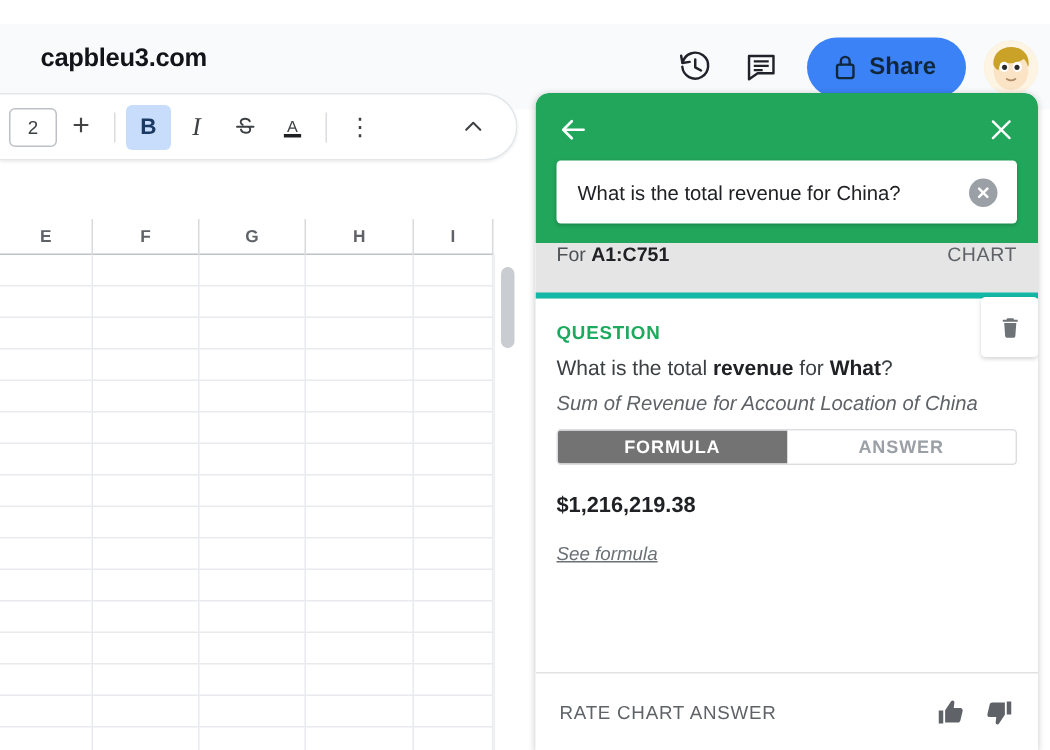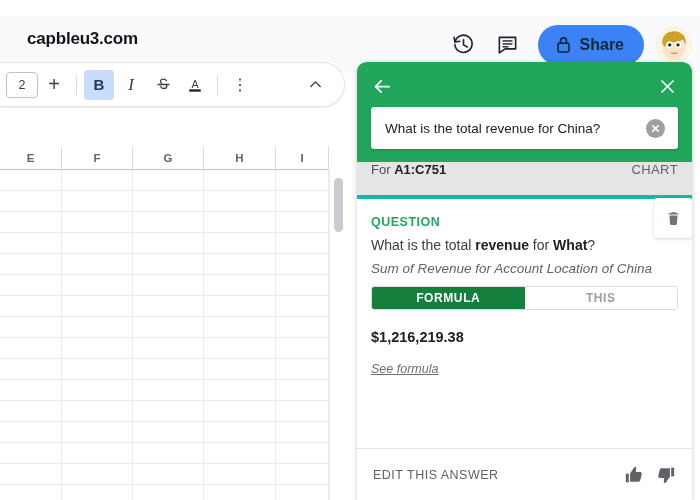--- a/index.html
+++ b/index.html
@@ -166,21 +166,21 @@
   }
   .tabs {
     margin-top: 10px; height: 24px; display: flex;
     border: 1px solid #dadce0; border-radius: 3px; overflow: hidden;
   }
   .tab {
     flex: 1; display: flex; align-items: center; justify-content: center;
     font-size: 12px; font-weight: bold; letter-spacing: 0.6px;
     cursor: pointer; background: #ffffff; color: #9aa0a6;
   }
-  .tab.on { background: #15803d; color: #ffffff; }
+  .tab.on { background: #737373; color: #ffffff; }
   .bigval {
     font-size: 14.5px; font-weight: bold; color: #202124;
     margin-top: 19px;
   }
   .seelink {
     font-size: 12.5px; color: #6b7075; font-style: italic;
     text-decoration: underline; margin-top: 17px;
     display: inline-block; cursor: pointer;
   }
 
@@ -443,29 +443,29 @@
         </svg>
       </div>
 
       <div class="seclabel" style="margin-top:2px;">QUESTION</div>
       <div class="qtext" id="qtext"><span>What is the total </span><b>revenue</b><span> for </span><b>What</b><span>?</span></div>
 
       <div class="atext">Sum of Revenue for Account Location of China</div>
 
       <div class="tabs">
         <div class="tab on">FORMULA</div>
-        <div class="tab">THIS</div>
+        <div class="tab">ANSWER</div>
       </div>
 
       <div class="bigval">$1,216,219.38</div>
       <div class="seelink">See formula</div>
     </div>
 
     <div class="rate">
-      <div class="rl">EDIT THIS ANSWER</div>
+      <div class="rl">RATE CHART ANSWER</div>
       <div class="thumbs">
         <button class="thumbbtn">
           <svg width="20" height="20" viewBox="0 0 24 24" fill="#5f6368">
             <path d="M2.2 10.4h3.6v10.4H2.2z"></path>
             <path d="M7.3 10.2 12.1 3c.9-1 2.6-.5 2.6 1l-.5 4.4h5.3c1.2 0 2.1 1.1 1.8 2.3l-1.8 7.6c-.2 1-1.1 1.7-2.1 1.7H7.3z"></path>
           </svg>
         </button>
         <button class="thumbbtn">
           <svg width="20" height="20" viewBox="0 0 24 24" fill="#5f6368">
             <path d="M21.8 13.6h-3.6V3.2h3.6z"></path>

